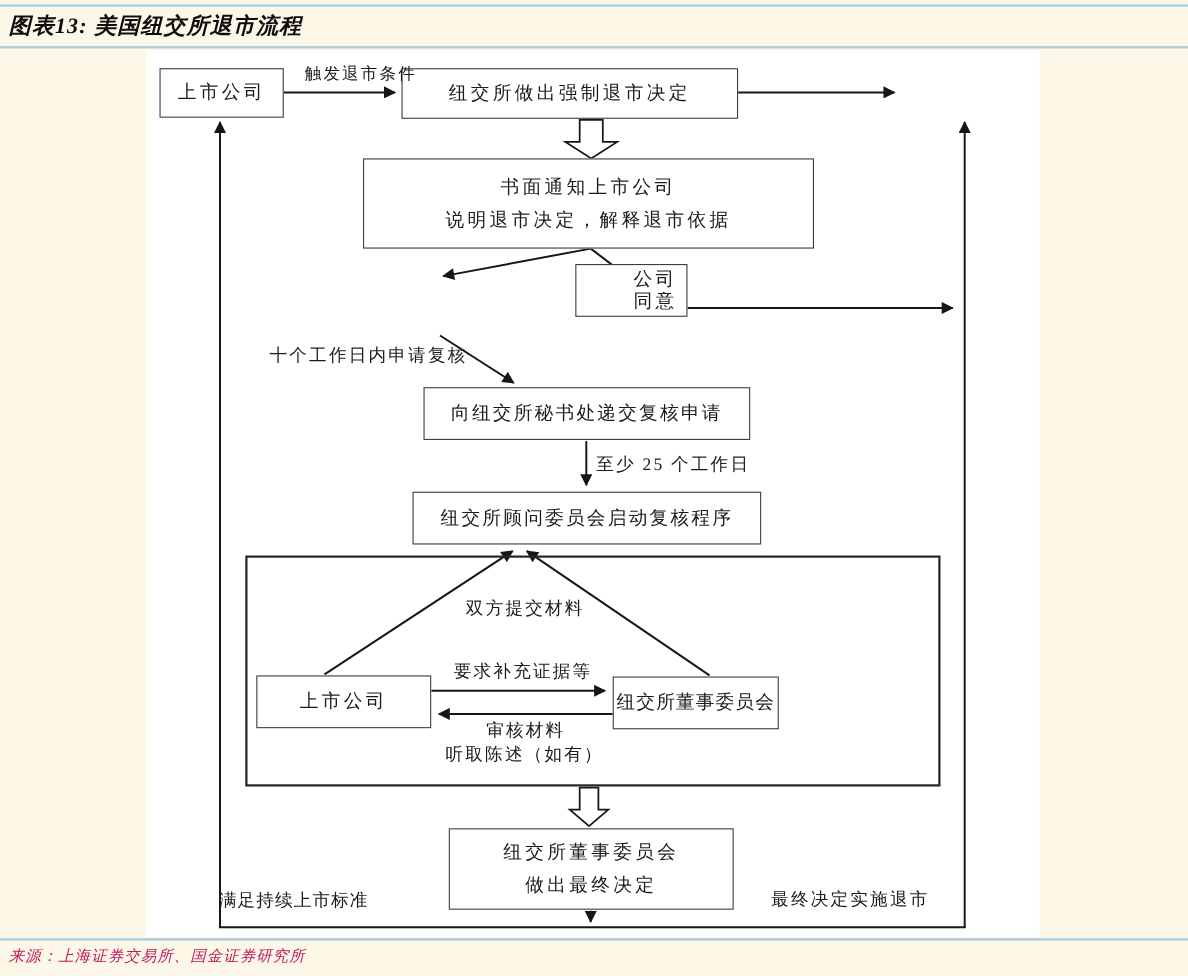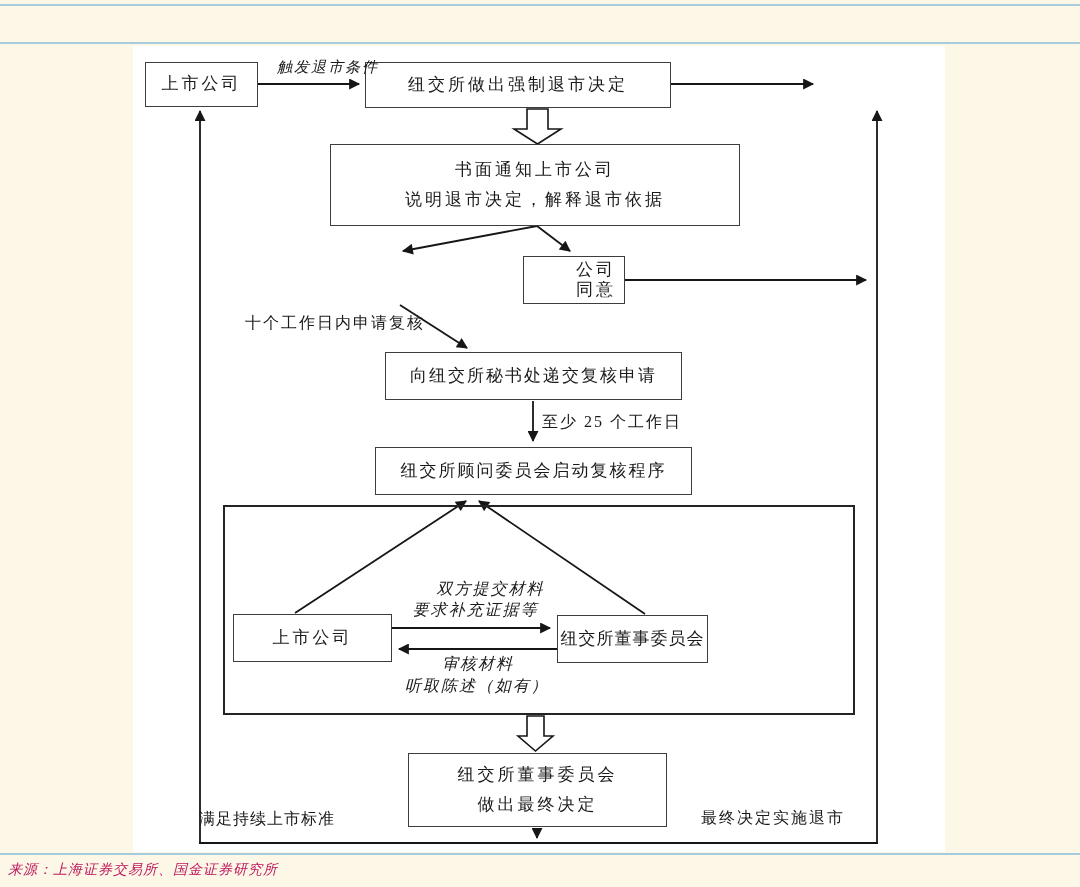--- a/index.html
+++ b/index.html
@@ -34,28 +34,29 @@
   }
   .node .l2{margin-top:9px;}
   .frame{
     position:absolute;box-sizing:border-box;
     background:transparent;border:2px solid #242424;
   }
   .lbl{
     position:absolute;font-size:16px;color:#1a1a1a;
     letter-spacing:2px;white-space:nowrap;
   }
-  .lbl.center{text-align:center;font-style:italic;}
+  .lbl.center{text-align:center;}
 </style>
 </head>
 <body>
 
 <div class="page">
 
   <div class="rule rule-top"></div>
+  <div class="title">图表13: 美国纽交所退市流程</div>
   <div class="rule rule-title"></div>
 
   <div class="canvas"></div>
 
   <svg class="arrows" viewBox="0 0 1080 887">
     <defs>
       <marker id="ah" viewBox="0 0 10 10" refX="9" refY="5" markerWidth="13" markerHeight="11" markerUnits="userSpaceOnUse" orient="auto">
         <path d="M0,0 L10,5 L0,10 Z" fill="#161616"></path>
       </marker>
     </defs>
@@ -92,21 +93,21 @@
     <span>纽交所做出强制退市决定</span>
   </div>
 
 
   <div class="node" style="left:330px;top:144px;width:410px;height:82px;">
     <span>书面通知上市公司</span>
     <span class="l2">说明退市决定，解释退市依据</span>
   </div>
 
 
-  <div class="node" style="left:523px;top:256px;width:102px;height:48px;padding-left:44px;">
+  <div class="node" style="left:523px;top:240px;width:102px;height:48px;padding-left:44px;">
     <span>公司同意</span>
   </div>
 
   <div class="node" style="left:385px;top:352px;width:297px;height:48px;letter-spacing:2px;">
     <span>向纽交所秘书处递交复核申请</span>
   </div>
 
   <div class="node" style="left:375px;top:447px;width:317px;height:48px;letter-spacing:2px;">
     <span>纽交所顾问委员会启动复核程序</span>
   </div>
@@ -125,21 +126,21 @@
     <span>纽交所董事委员会</span>
     <span class="l2">做出最终决定</span>
   </div>
 
   <div class="lbl center" style="left:258px;top:58px;width:140px;font-size:15px;">触发退市条件</div>
 
   <div class="lbl" style="left:245px;top:313px;">十个工作日内申请复核</div>
 
   <div class="lbl" style="left:542px;top:412px;">至少 25 个工作日</div>
 
-  <div class="lbl center" style="left:428px;top:543px;width:125px;margin-top:36px;">双方提交材料</div>
+  <div class="lbl center" style="left:415px;top:543px;width:125px;">双方提交材料</div>
 
   <div class="lbl center" style="left:408px;top:600px;width:135px;">要求补充证据等</div>
 
   <div class="lbl center" style="left:433px;top:654px;width:90px;">审核材料</div>
 
   <div class="lbl center" style="left:405px;top:676px;width:140px;">听取陈述（如有）</div>
 
   <div class="lbl" style="left:199px;top:809px;letter-spacing:1px;">满足持续上市标准</div>
 
   <div class="lbl" style="left:701px;top:808px;">最终决定实施退市</div>

